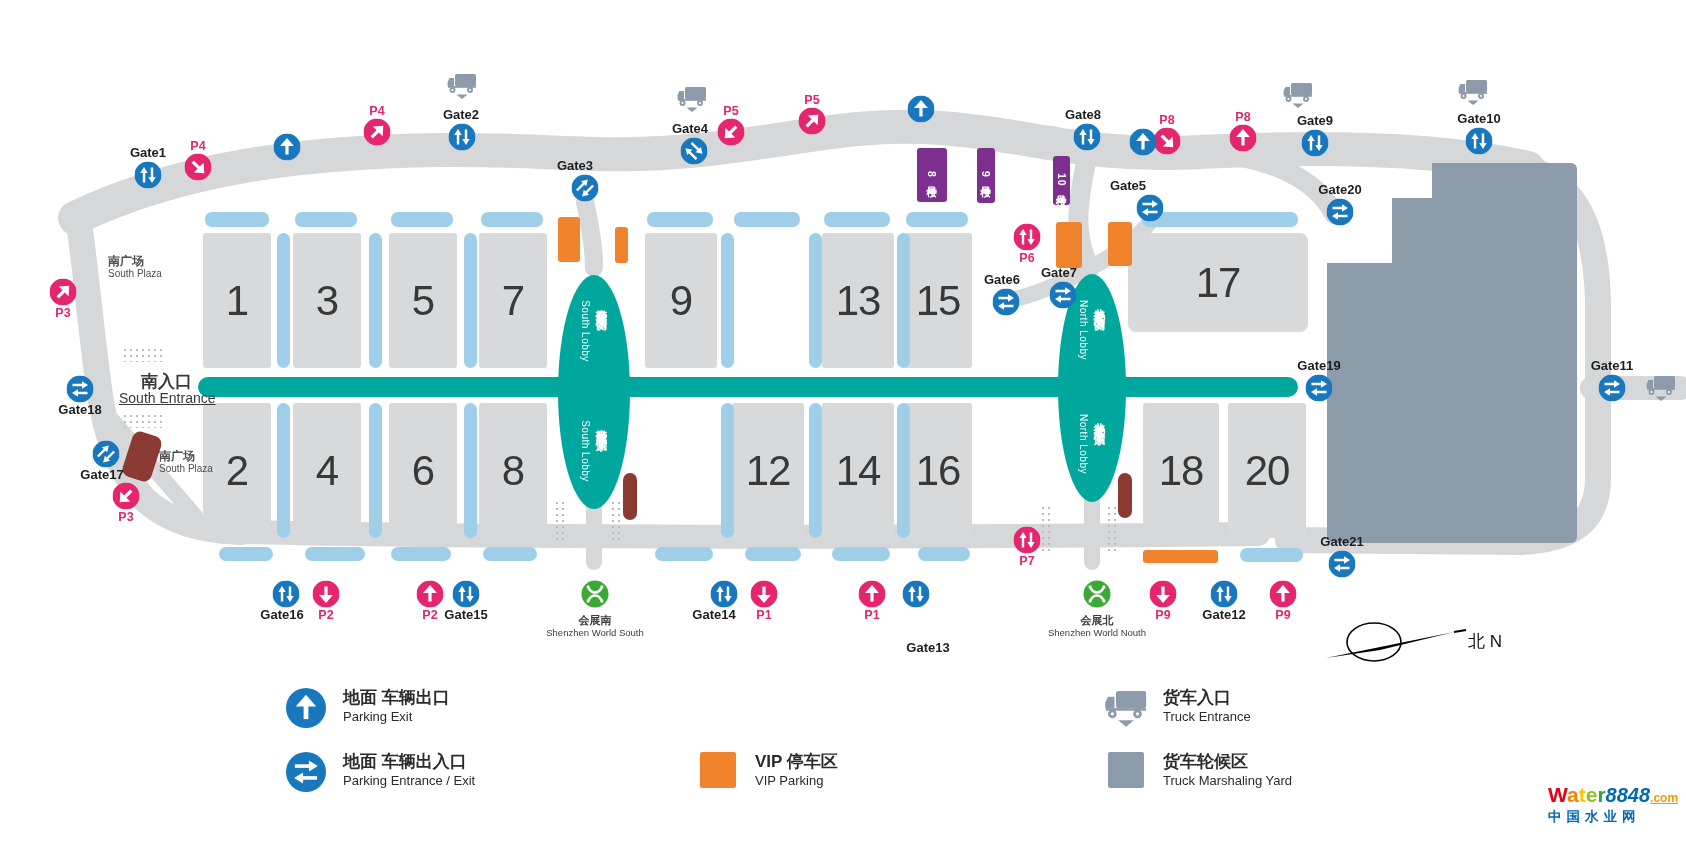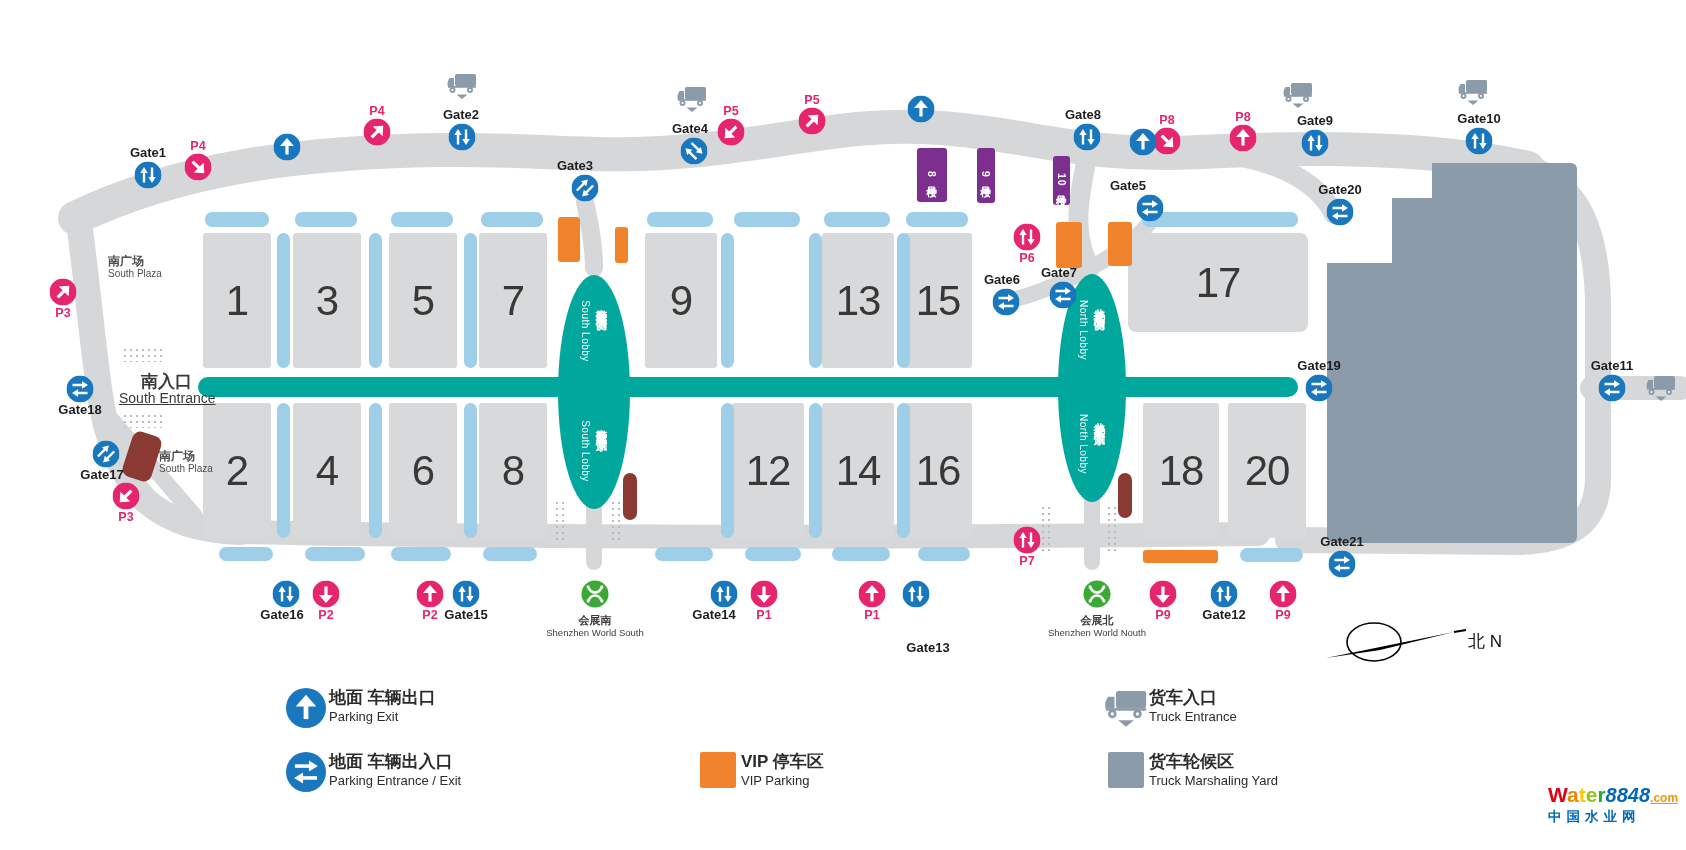--- a/index.html
+++ b/index.html
@@ -25,21 +25,21 @@
   .bldg span{writing-mode:vertical-rl;font-size:10.5px;font-weight:700;letter-spacing:1px;line-height:1;}
   .lobby-text{position:absolute;transform:translate(-50%,-50%);display:flex;gap:3px;color:#fff;}
   .lobby-text .en{writing-mode:vertical-rl;font-size:10px;letter-spacing:.5px;}
   .lobby-text .cn{writing-mode:vertical-rl;font-size:11.5px;font-weight:700;letter-spacing:1px;}
   .region-cn{font-size:12px;font-weight:700;color:#4f4f4f;line-height:13px;white-space:nowrap;}
   .region-en{font-size:10px;color:#4f4f4f;line-height:12px;white-space:nowrap;}
   .mstation-cn{position:absolute;transform:translateX(-50%);font-size:11px;font-weight:700;color:#3c3c3c;white-space:nowrap;}
   .mstation-en{position:absolute;transform:translateX(-50%);font-size:9.5px;color:#3c3c3c;white-space:nowrap;}
   #south-entrance-cn{position:absolute;left:141px;top:370px;font-size:17px;font-weight:700;color:#3a3a3a;}
   #south-entrance-en{position:absolute;left:119px;top:390px;font-size:14px;color:#3a3a3a;text-decoration:underline;}
-  .legend-item{position:absolute;display:flex;align-items:flex-start;gap:0;}
+  .legend-item{position:absolute;display:flex;align-items:flex-start;gap:14px;}
   .legend-sq{width:36px;height:36px;border-radius:2px;flex:none;}
   .legend-cn{font-size:17px;font-weight:700;color:#2b2b2b;line-height:20px;white-space:nowrap;}
   .legend-en{font-size:13px;color:#2b2b2b;line-height:17px;white-space:nowrap;}
   #compass{position:absolute;left:1322px;top:606px;}
   #compass-label{position:absolute;left:1468px;top:630px;font-size:17px;color:#111;font-weight:500;}
   #logo{position:absolute;left:1548px;top:784px;line-height:1;}
   #logo .word span{font-size:21px;font-weight:800;}
   #logo .num{font-size:20px;font-weight:700;font-style:italic;font-family:Liberation Sans, sans-serif;color:#0068b7;}
   #logo .tld{font-size:12px;font-weight:700;color:#f39800;text-decoration:underline;}
   #logo .cn{margin-top:5px;font-size:13.5px;font-weight:700;color:#0068b7;letter-spacing:5px;white-space:nowrap;}

